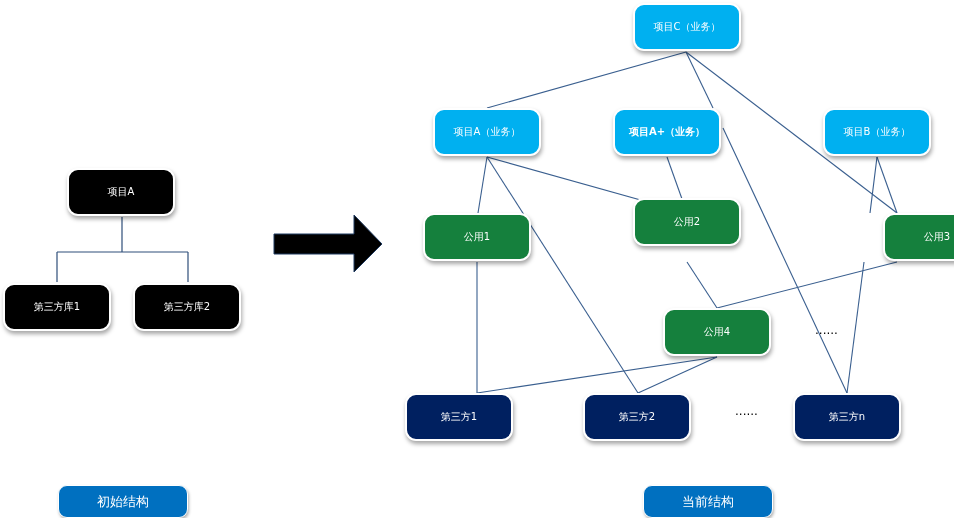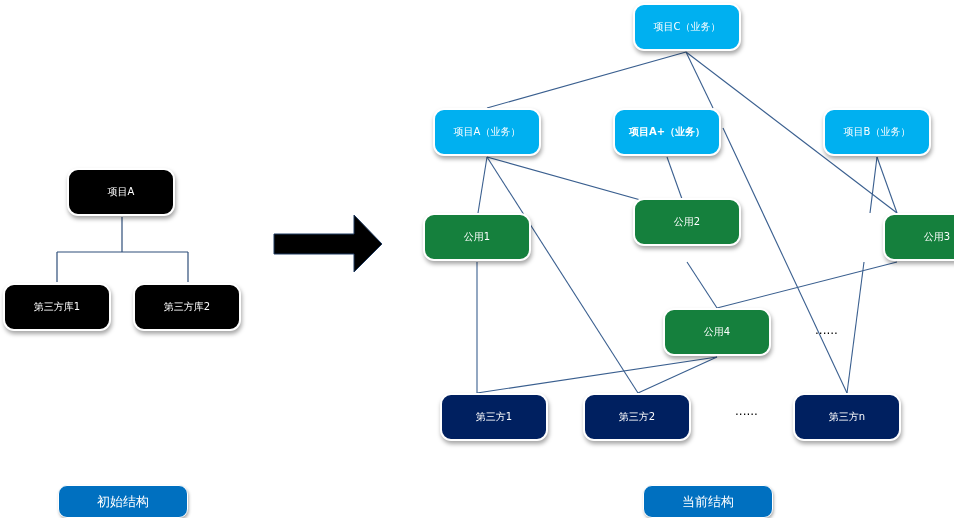--- a/index.html
+++ b/index.html
@@ -61,18 +61,18 @@
 <div class="node cyan" style="left:433px;top:108px;">项目A（业务）</div>
 <div class="node cyan" style="left:613px;top:108px;font-weight:bold;">项目A+（业务）</div>
 <div class="node cyan" style="left:823px;top:108px;">项目B（业务）</div>
 
 <div class="node blue" style="left:423px;top:213px;">公用1</div>
 <div class="node blue" style="left:633px;top:198px;">公用2</div>
 <div class="node blue" style="left:883px;top:213px;">公用3</div>
 <div class="node blue" style="left:663px;top:308px;text-align:right;">公用4</div>
 <div class="dots" style="left:815px;top:323px;">......</div>
 
-<div class="node navy" style="left:440px;top:393px;text-align:right;">第三方1</div>
+<div class="node navy" style="left:405px;top:393px;text-align:right;">第三方1</div>
 <div class="node navy" style="left:583px;top:393px;text-align:right;">第三方2</div>
 <div class="node navy" style="left:793px;top:393px;">第三方n</div>
 <div class="dots" style="left:735px;top:404px;">......</div>
 
 <div class="label-btn" style="left:643px;top:485px;">当前结构</div>
 
 </body></html>

